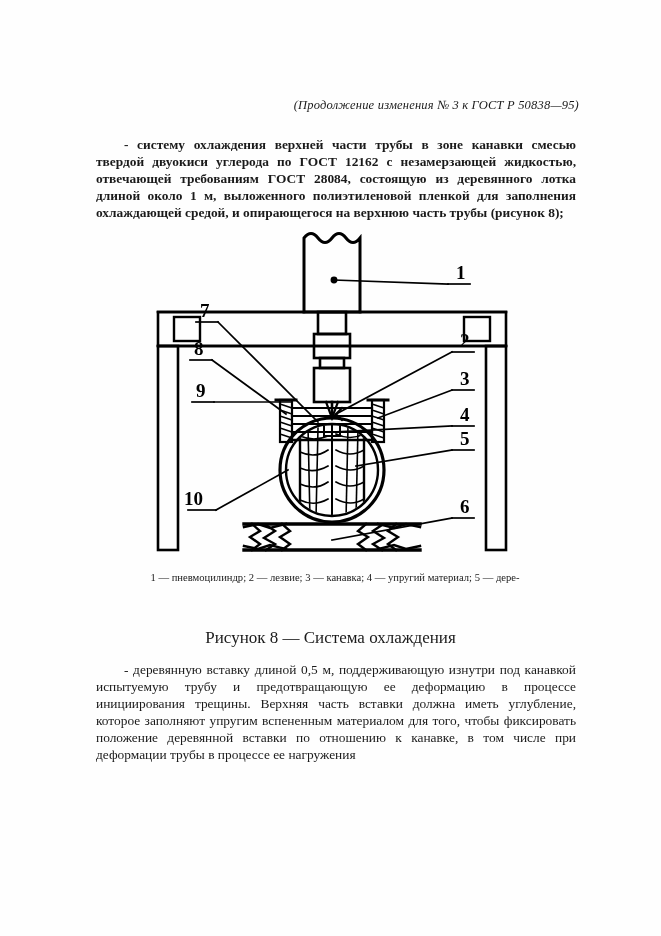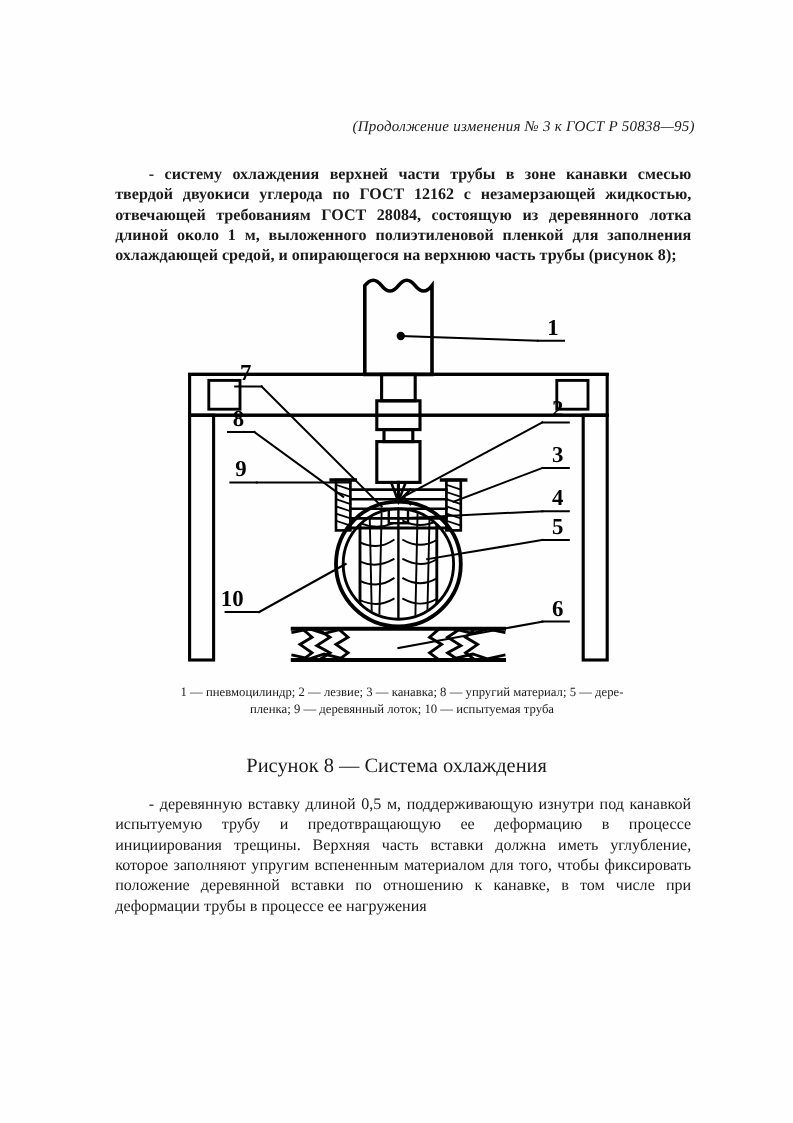--- a/index.html
+++ b/index.html
@@ -226,22 +226,21 @@
         <text x="364" y="291">6</text>
         <text x="104" y="95">7</text>
         <text x="98" y="133">8</text>
         <text x="100" y="175">9</text>
         <text x="88" y="283">10</text>
       </g>
     </svg>
   </div>
 
   <div class="legend">
-    <div>1 — пневмоцилиндр; 2 — лезвие; 3 — канавка; 8 — упругий  материал; 5 — дере-</div>
-    <div>пленка;   9 — деревянный лоток; 10 — испытуемая труба</div>
+    <div>1 — пневмоцилиндр; 2 — лезвие; 3 — канавка; 4 — упругий  материал; 5 — дере-</div>
   </div>
 
   <div class="fig-title">Рисунок 8 — Система охлаждения</div>
 
   <div class="para" id="para-bottom">- деревянную вставку длиной 0,5 м, поддерживающую изнутри под канавкой испытуемую трубу и предотвращающую ее деформацию в процессе инициирования трещины. Верхняя часть вставки должна иметь углубление, которое заполняют упругим вспененным материалом для того, чтобы фиксировать положение деревянной вставки по отношению к канавке, в том числе при деформации трубы в процессе ее нагружения</div>
 
 
 </div>
 
 </body></html>

